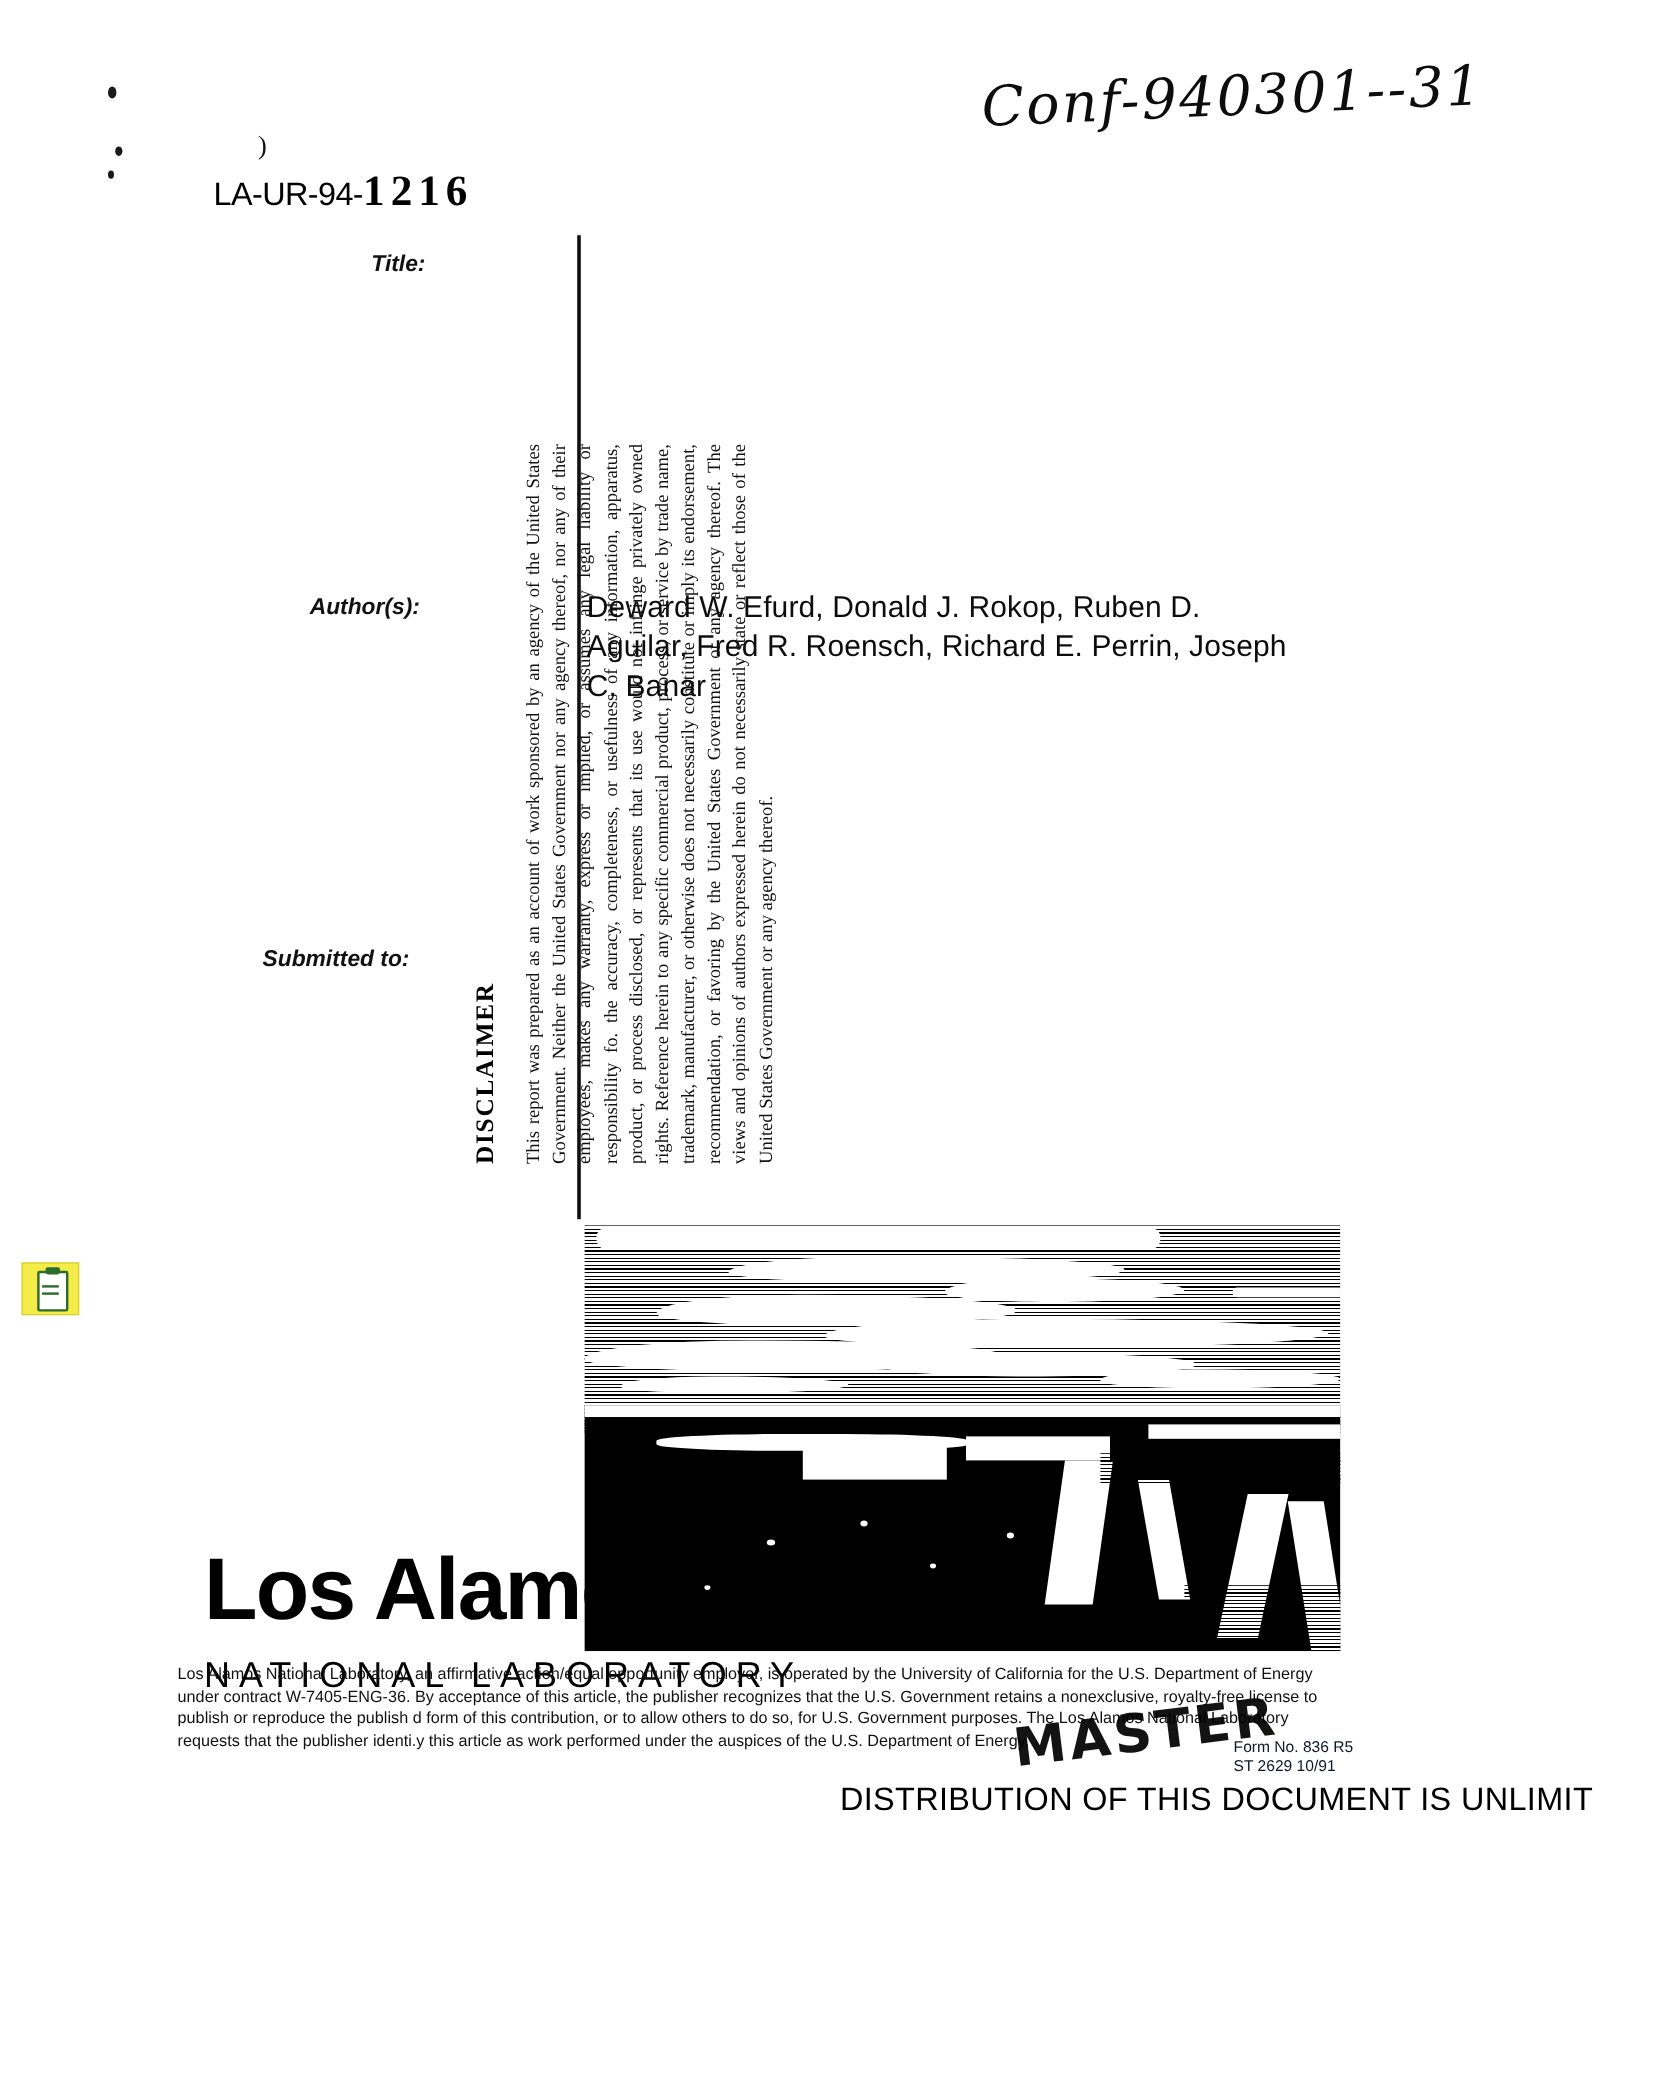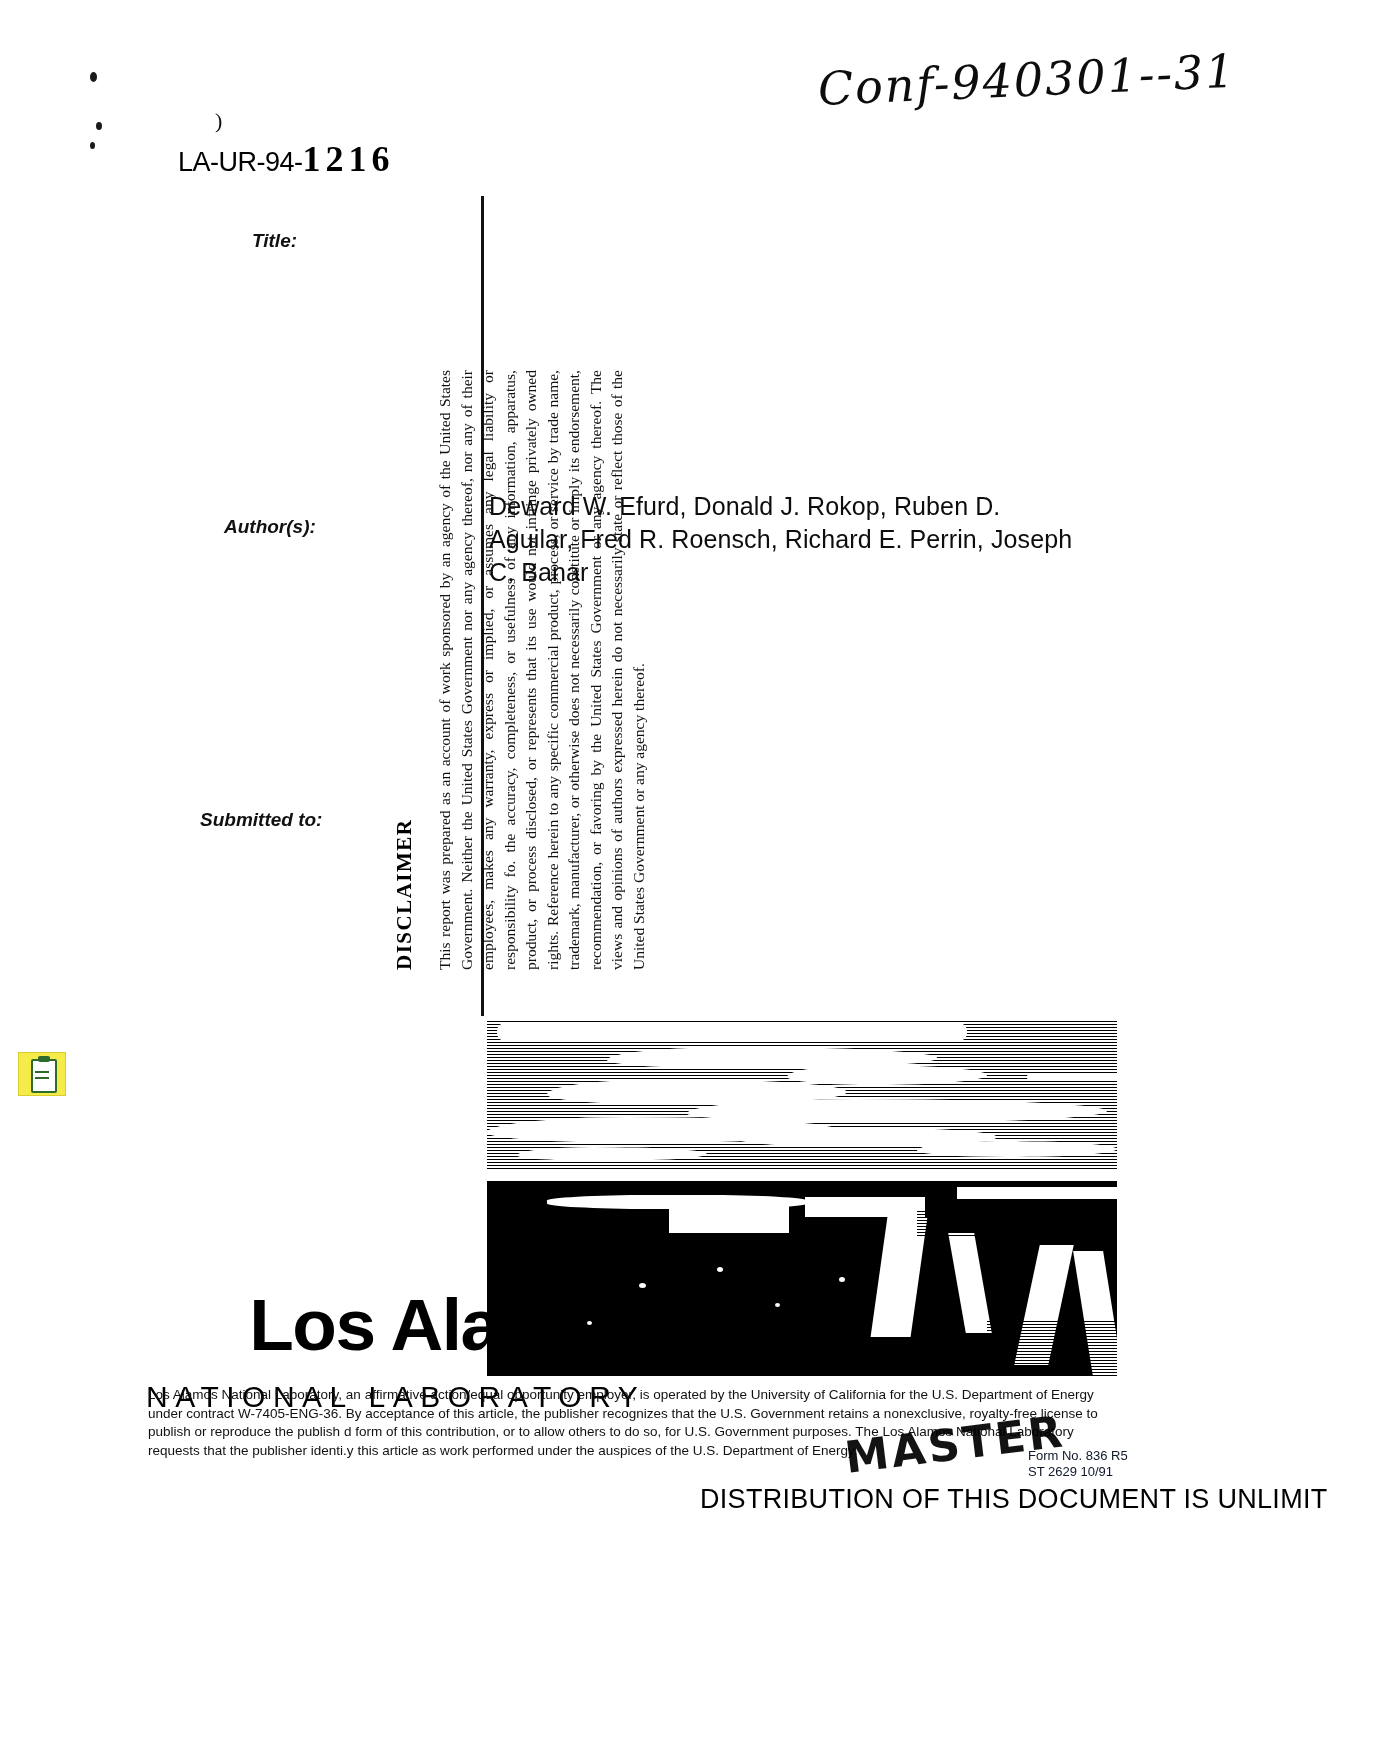--- a/index.html
+++ b/index.html
@@ -69,24 +69,23 @@
     transform-origin: left center;
     color: #0d0d0d;
   }
 
   
   .field-label {
     position: absolute;
     font-size: 19px;
     font-style: italic;
     font-weight: 600;
-    text-align: left;
+    text-align: center;
     width: 160px;
     color: #111;
-    margin-top: 20px;
   }
   .field-value {
     position: absolute;
     left: 489px;
     font-size: 25px;
     line-height: 33px;
     width: 600px;
     color: #0d0d0d;
     letter-spacing: 0.1px;
   }
@@ -212,23 +211,22 @@
   #mesa-photo .striped {
     position: absolute;
     background:
       repeating-linear-gradient(to bottom,
         #000 0px, #000 1px, transparent 1px, transparent 3px);
   }
 
   
   #logo-block {
     position: absolute;
-    left: 146px;
+    left: 170px;
     top: 1288px;
-    text-align: right;
   }
   #logo-main {
     font-size: 73px;
     font-weight: 700;
     letter-spacing: -1.5px;
     line-height: 74px;
     color: #000;
   }
   #logo-sub {
     font-size: 30px;

